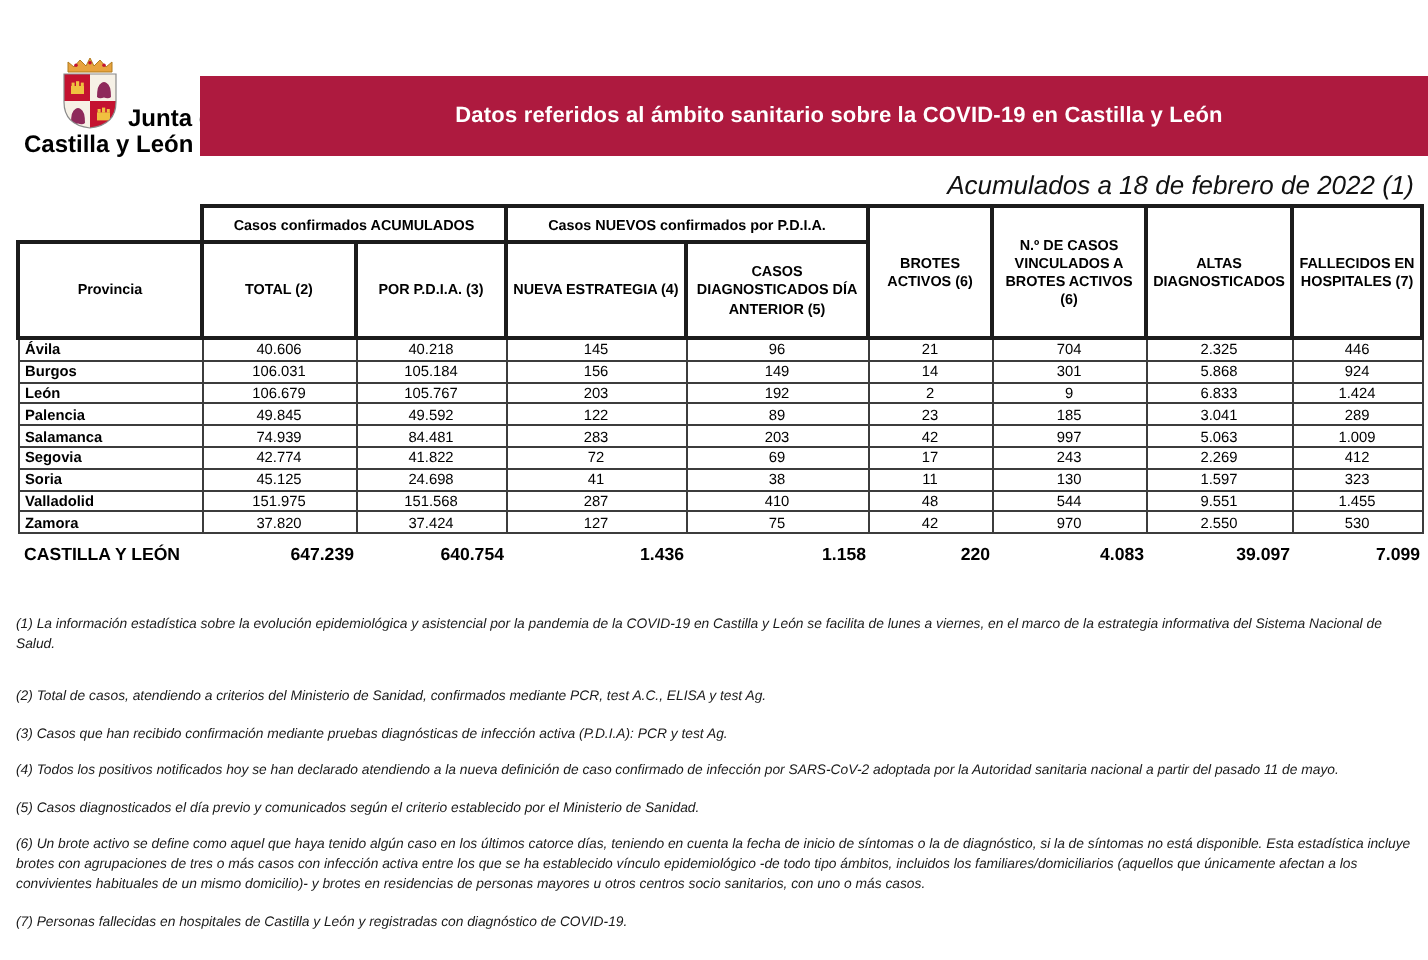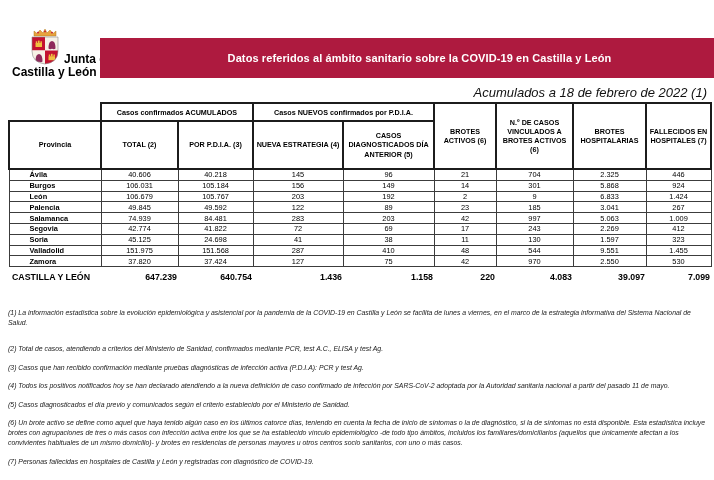--- a/index.html
+++ b/index.html
@@ -33,21 +33,21 @@
   }
   table.data th { font-weight:bold; text-align:center; vertical-align:middle; padding:0 2px;margin-left:44px; }
   .bx { border:2px solid #1c1c1c; }
   .corner { border:none; background:#fff; }
   tr.group th { height:16px; font-size:7.2px; }
   tr.heads th { height:46px; font-size:7.2px; line-height:1.3; }
   tbody.rows td {
     border:1px solid #3c3c3c; height:9.8px; text-align:center;
     font-size:7.4px; padding:0 1px; vertical-align:middle;
   }
-  tbody.rows td.prov { text-align:left; font-weight:bold; padding-left:20px; }
+  tbody.rows td.prov { text-align:left; font-weight:bold; padding-left:3px; }
   tr.total td {
     border:none; font-weight:bold; font-size:8.8px; height:13px;
     text-align:right; padding-top:3px; vertical-align:middle;
   }
   tr.total td.prov { text-align:left; padding-left:3px; }
 
   
   .footnotes { position:absolute; left:8px; top:308px; width:702px; }
   .footnotes p {
     margin:0 0 8.5px 0; font-style:italic; font-size:6.9px;
@@ -109,21 +109,21 @@
         <col style="width:73px">
         <col style="width:65px">
     </colgroup>
     <thead>
       <tr class="group">
         <td class="corner"></td>
         <th class="bx" colspan="2">Casos confirmados ACUMULADOS</th>
         <th class="bx" colspan="2">Casos NUEVOS confirmados por P.D.I.A.</th>
         <th class="bx" rowspan="2">BROTES ACTIVOS (6)</th>
         <th class="bx" rowspan="2">N.º DE CASOS VINCULADOS A BROTES ACTIVOS (6)</th>
-        <th class="bx" rowspan="2">BROTES HOSPITALARIAS</th>
+        <th class="bx" rowspan="2">ALTAS DIAGNOSTICADOS</th>
         <th class="bx" rowspan="2">FALLECIDOS EN HOSPITALES (7)</th>
       </tr>
       <tr class="heads">
         <th class="bx">Provincia</th>
         <th class="bx">TOTAL (2)</th>
         <th class="bx">POR P.D.I.A. (3)</th>
         <th class="bx">NUEVA ESTRATEGIA (4)</th>
         <th class="bx">CASOS DIAGNOSTICADOS DÍA ANTERIOR (5)</th>
       </tr>
     </thead>
@@ -163,21 +163,21 @@
       </tr>
       <tr>
         <td class="prov">Palencia</td>
         <td>49.845</td>
         <td>49.592</td>
         <td>122</td>
         <td>89</td>
         <td>23</td>
         <td>185</td>
         <td>3.041</td>
-        <td>267</td>
+        <td>289</td>
       </tr>
       <tr>
         <td class="prov">Salamanca</td>
         <td>74.939</td>
         <td>84.481</td>
         <td>283</td>
         <td>203</td>
         <td>42</td>
         <td>997</td>
         <td>5.063</td>

